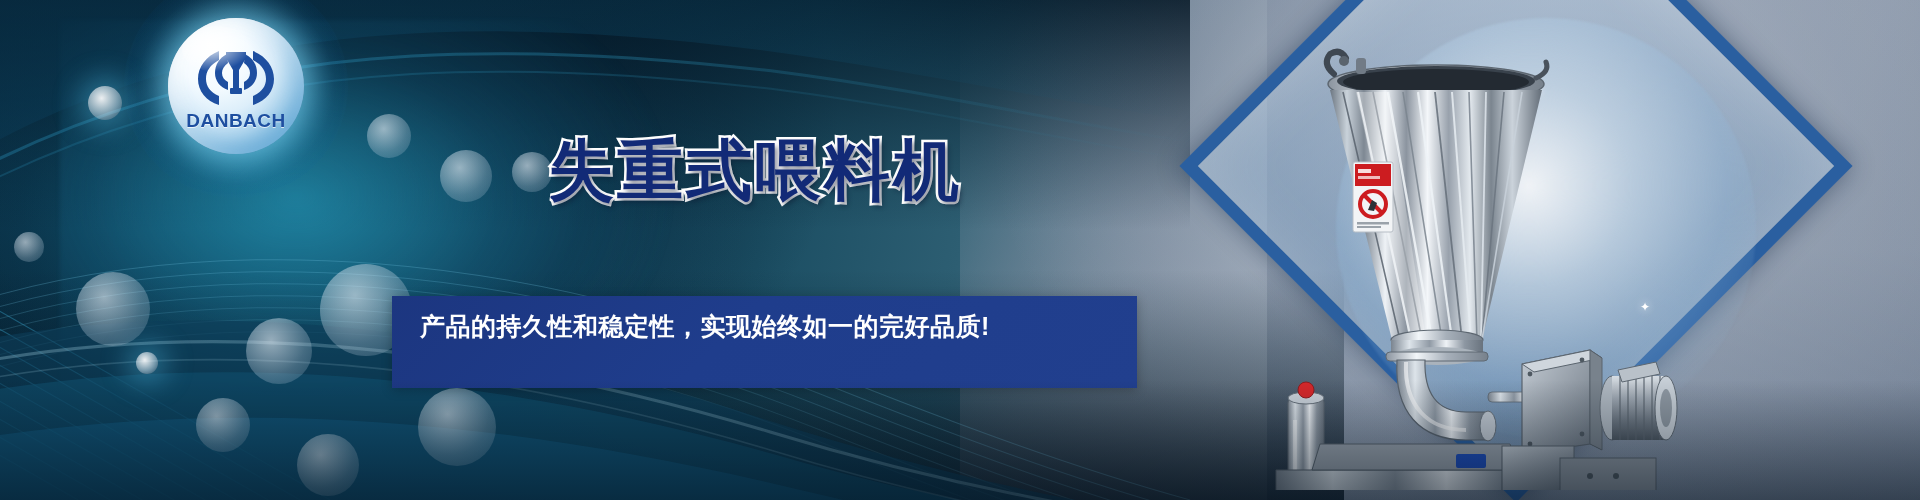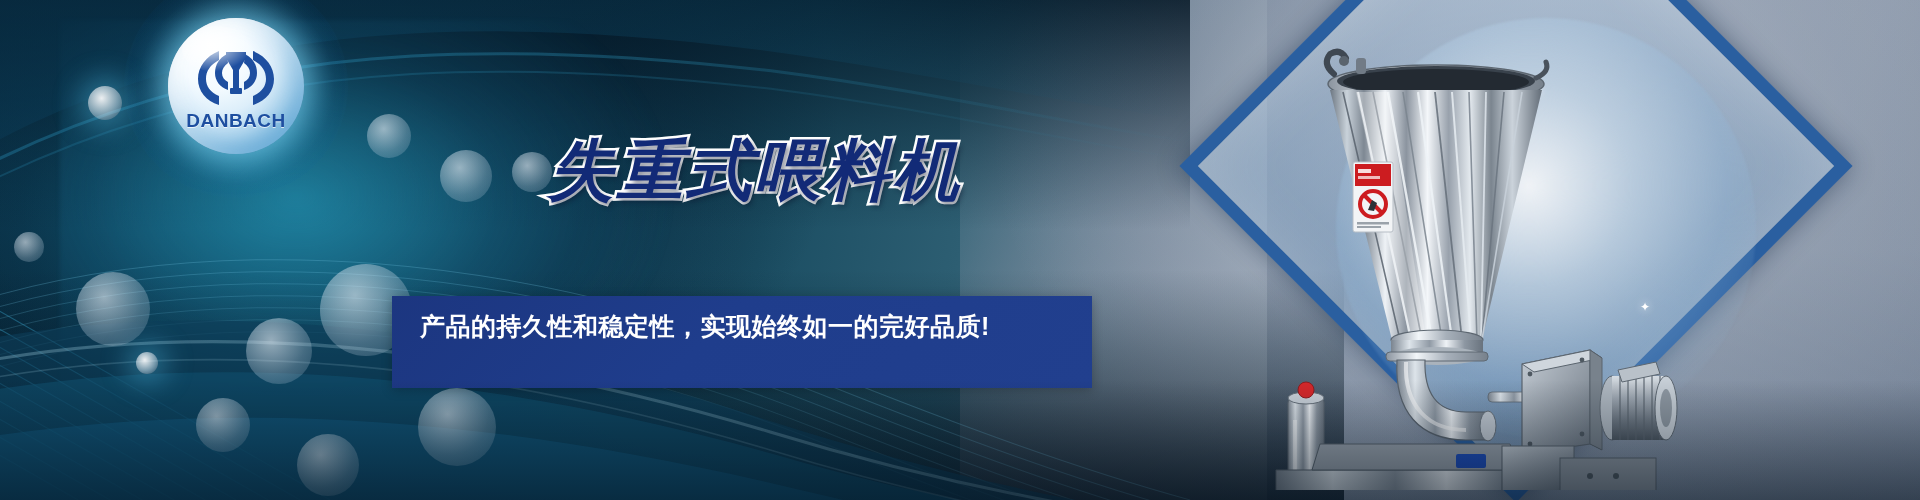--- a/index.html
+++ b/index.html
@@ -90,28 +90,28 @@
   
   .title{
     position:absolute;left:548px;top:126px;
     font-size:66px;font-weight:bold;letter-spacing:3px;
     color:#122a77;
     font-family:"Liberation Sans","DejaVu Sans",sans-serif;
     -webkit-text-stroke:5px #ffffff;
     paint-order:stroke fill;
     text-shadow:3px 4px 5px rgba(10,20,45,0.45);
     white-space:nowrap;
-    font-style:italic;
   }
 
   
   .sub-box{
     position:absolute;left:392px;top:296px;width:700px;height:92px;
     background:linear-gradient(135deg,#1c3680 0%,#1f3d8c 45%,#213f8e 100%);
     box-shadow:0 2px 10px rgba(0,0,0,0.25);
+    padding-left:45px;
   }
   .sub-cn{
     position:absolute;left:28px;top:14px;
     font-size:25px;font-weight:bold;color:#ffffff;letter-spacing:0.5px;
     white-space:nowrap;
   }
   .sub-en{
     position:absolute;left:28px;top:52px;
     font-size:21px;color:#ffffff;letter-spacing:0.1px;
     white-space:nowrap;

